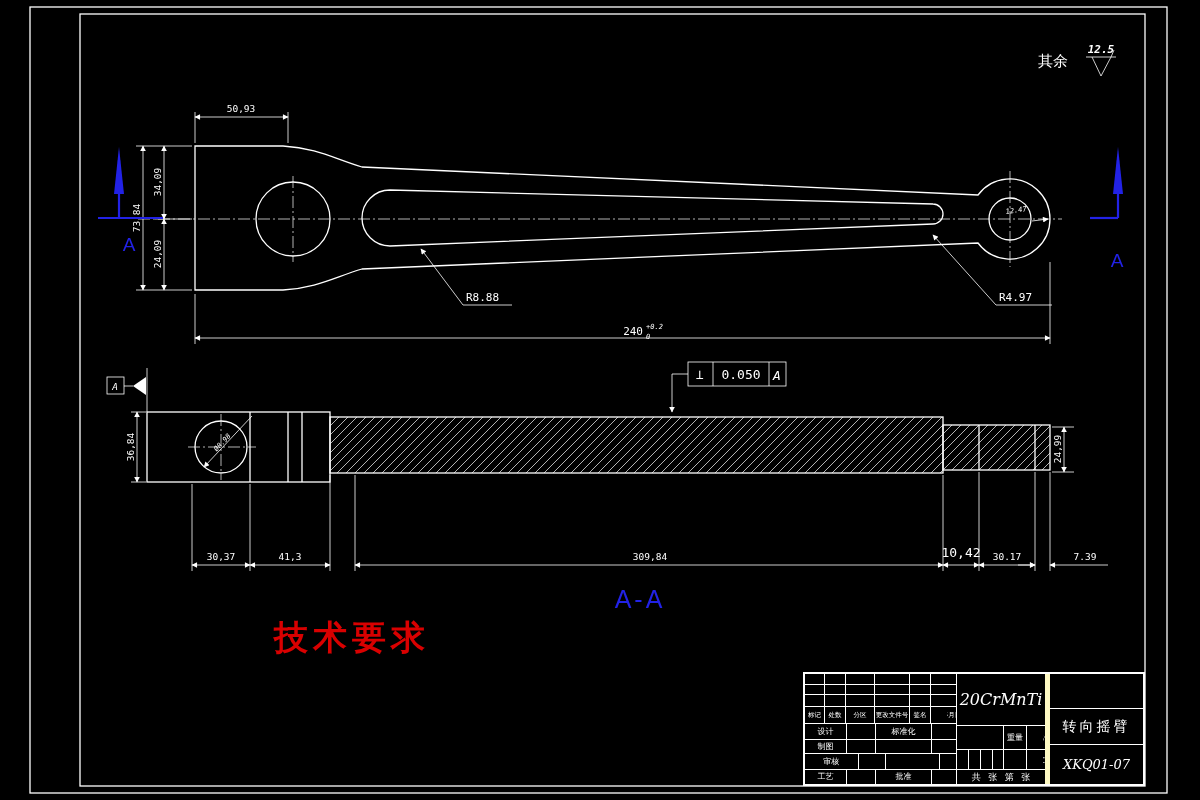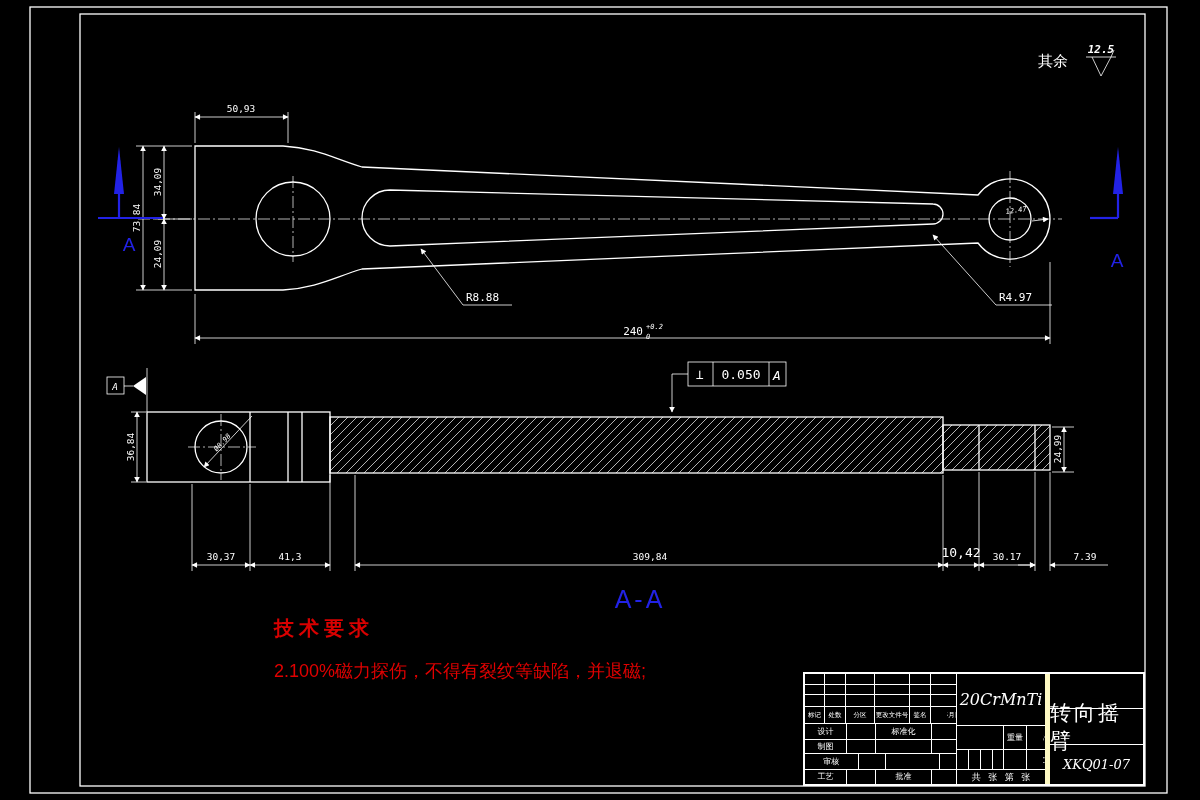--- a/index.html
+++ b/index.html
@@ -17,21 +17,21 @@
   .dim-lg{ font-size:13px; }
   .dim-sm{ font-size:7px; font-style:italic; }
   .tolt  { font-size:13px; }
   .cn    { font-family:"Liberation Sans", sans-serif; }
   .aa    { fill:#2222e6; font-size:25px; letter-spacing:3px; font-family:"Liberation Sans",sans-serif; }
   .secA  { fill:#2222e6; font-size:19px; font-family:"Liberation Sans",sans-serif; }
   .rough-val { font-size:11px; font-style:italic; font-weight:bold; }
 
   
   .techreq { position:absolute; left:274px; top:615px; }
-  .tr-title { color:#d90000; font-size:20px; font-weight:bold; letter-spacing:5px; margin-bottom:16px; }
+  .tr-title { color:#d90000; font-size:34px; font-weight:bold; letter-spacing:5px; }
   .tr-line  { font-size:18px; line-height:27px; white-space:nowrap; }
   .red { color:#e00000; }
   .white { color:#fff; }
 
   
   .tb { position:absolute; left:803px; top:672px; width:342px; height:114px;
         display:flex; border:2px solid #fff; background:#000; font-size:8px; }
   .tb, .tb * { box-sizing:border-box; }
   .tb .cell { border-right:1px solid #fff; display:flex; align-items:center;
               justify-content:center; overflow:hidden; white-space:nowrap; height:100%; }
@@ -40,21 +40,21 @@
   .tb-left  { width:152px; border-right:1px solid #fff; display:flex; flex-direction:column; }
   .tb-mid   { width:93px;  border-right:5px solid #fef9c3; display:flex; flex-direction:column; }
   .tb-right { width:97px; display:flex; flex-direction:column; }
   .tb-hdr { font-size:6.5px; }
   .tb-mat { height:52px; border-bottom:1px solid #fff; display:flex; align-items:center; justify-content:center;
             font-family:"DejaVu Serif", serif; font-style:italic; font-size:16px; }
   .tb-note { flex:1; display:flex; align-items:center; justify-content:center;
              white-space:pre; font-size:9px; }
   .tb-rtop  { height:35px; border-bottom:1px solid #fff; }
   .tb-rname { height:36px; border-bottom:1px solid #fff; display:flex; align-items:center; justify-content:center;
-              font-size:21px; letter-spacing:3px; }
+              font-size:14px; letter-spacing:3px; }
   .tb-rno   { flex:1; display:flex; align-items:center; justify-content:center;
               font-family:"DejaVu Serif", serif; font-style:italic; font-size:13px; }
 </style>
 </head>
 <body>
 
 <svg width="1200" height="800" viewBox="0 0 1200 800">
   <defs>
     <marker id="arr" viewBox="0 0 10 10" refX="9" refY="5" markerWidth="10" markerHeight="7" orient="auto-start-reverse">
         <path d="M0,0 L10,5 L0,10 z" fill="#fff"></path>
@@ -238,21 +238,20 @@
       <line class="thin" x1="1064" y1="427" x2="1064" y2="472" marker-start="url(#arr)" marker-end="url(#arr)"></line>
       <text class="dim" transform="translate(1061,449) rotate(-90)" text-anchor="middle">24,99</text>
     </g>
   </g>
 
   <text class="aa" x="640" y="608" text-anchor="middle">A-A</text>
 </svg>
 
 <div class="techreq">
   <div class="tr-title cn">技术要求</div>
-  <div class="tr-line red">2.100%磁力探伤，不得有裂纹等缺陷，并退磁;</div>
 </div>
 
 <div class="tb">
   <div class="tb-left">
     <div class="tb-row" style="height:11px">
       <div class="cell" style="width:20px"></div>
         <div class="cell" style="width:21px"></div>
         <div class="cell" style="width:29px"></div>
         <div class="cell" style="width:35px"></div>
         <div class="cell" style="width:21px"></div>

